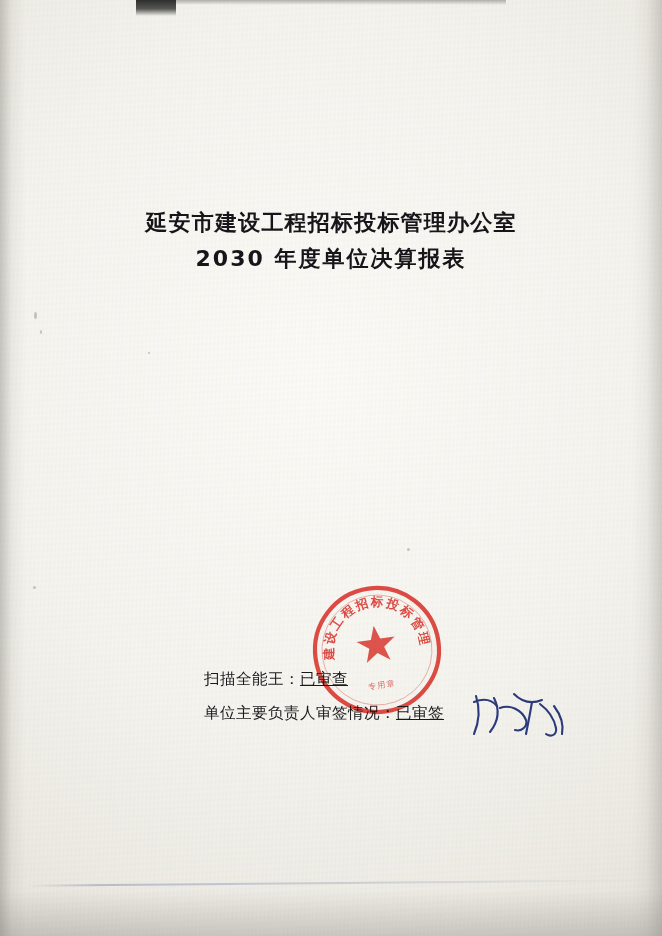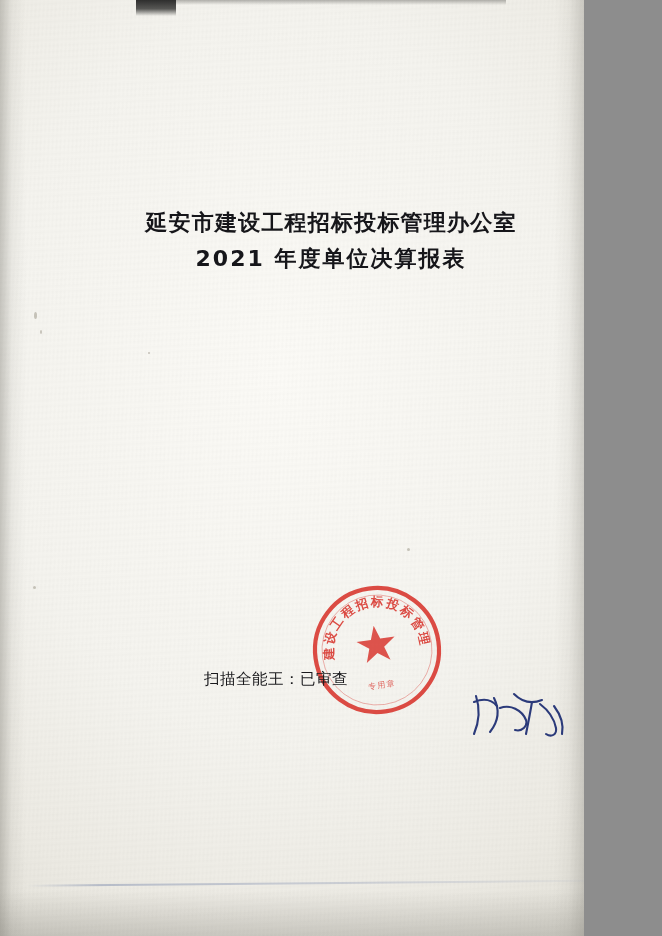--- a/index.html
+++ b/index.html
@@ -2,21 +2,21 @@
 <html><head>
 <meta charset="utf-8">
 <style>
   html, body {
     margin: 0;
     padding: 0;
     background: #8d8d8d;
   }
   .page {
     position: relative;
-    width: 584px;
+    width: 662px;
     height: 936px;
     overflow: hidden;
     background: #22c55e;
     font-family: "Liberation Sans", sans-serif;
   }
   
   .paper {
     position: absolute;
     inset: 0;
     background:
@@ -107,21 +107,21 @@
     top: 662px;
     color: #1a1a1d;
     font-family: "DejaVu Sans", "Liberation Sans", sans-serif;
   }
   .sig-row {
     font-size: 15.5px;
     line-height: 34px;
     white-space: nowrap;
     letter-spacing: 0.5px;
   }
-  .sig-value { letter-spacing: 0.5px; }
+  .sig-value { letter-spacing: 0.5px; text-decoration: underline; }
 
   
   .seal {
     position: absolute;
     left: 307px;
     top: 580px;
     width: 140px;
     height: 140px;
     pointer-events: none;
   }
@@ -180,21 +180,21 @@
   <div class="scan-line"></div>
 
   <div class="speck" style="left:34px;top:312px;width:3px;height:7px;"></div>
   <div class="speck" style="left:40px;top:330px;width:2px;height:4px;"></div>
   <div class="speck" style="left:33px;top:586px;width:3px;height:3px;"></div>
   <div class="speck" style="left:407px;top:548px;width:3px;height:3px;"></div>
   <div class="speck" style="left:148px;top:352px;width:2px;height:2px;"></div>
 
   <div class="title-block">
     <div class="title-line1">延安市建设工程招标投标管理办公室</div>
-    <div class="title-line2">2021 年度单位决算报表</div>
+    <div class="title-line2">2030 年度单位决算报表</div>
   </div>
 
   <div class="seal">
     <svg width="140" height="140" viewBox="0 0 140 140" xmlns="http://www.w3.org/2000/svg">
       <g transform="rotate(-8 70 70)" opacity="0.88">
         <circle cx="70" cy="70" r="62" fill="none" stroke="#d8342c" stroke-width="4.2"></circle>
         <circle cx="70" cy="70" r="55" fill="none" stroke="#d8342c" stroke-width="0.8" opacity="0.5"></circle>
         <path id="sealArc" d="M 70,70 m -44,0 a 44,44 0 1,1 88,0" fill="none" stroke="none"></path>
         <text font-family="DejaVu Sans, Liberation Sans, sans-serif" font-size="12.5" font-weight="700" fill="#d8342c" letter-spacing="2">
           <textPath href="#sealArc" startOffset="50%" text-anchor="middle">延安市建设工程招标投标管理办公室</textPath>
@@ -202,20 +202,23 @@
         <polygon points="70,44 77.6,66.2 101,66.2 82.1,80 89.3,102.3 70,88.6 50.7,102.3 57.9,80 39,66.2 62.4,66.2" fill="#d8342c" opacity="0.95" transform="translate(0,2) scale(0.62) translate(43,26)"></polygon>
         <text x="70" y="108" text-anchor="middle" font-family="DejaVu Sans, Liberation Sans, sans-serif" font-size="8" fill="#d8342c" letter-spacing="1.2" opacity="0.85">专用章</text>
       </g>
     </svg>
   </div>
 
   <div class="sig-block">
     <div class="sig-row">
       <span>扫描全能王：</span><span class="sig-value">已审查</span>
     </div>
+    <div class="sig-row">
+      <span>单位主要负责人审签情况：</span><span class="sig-value">已审签</span>
+    </div>
   </div>
 
   <div class="handsign">
     <svg width="100" height="60" viewBox="0 0 100 60" xmlns="http://www.w3.org/2000/svg">
       <g fill="none" stroke="#2b3a7a" stroke-width="2.1" stroke-linecap="round" stroke-linejoin="round">
         <path d="M6 8 C 10 20, 9 34, 4 46"></path>
         <path d="M4 14 C 14 10, 22 12, 27 18"></path>
         <path d="M24 10 C 30 22, 28 34, 20 44"></path>
         <path d="M30 20 C 40 16, 52 22, 56 32 C 58 38, 52 44, 45 42"></path>
         <path d="M44 6 C 52 14, 62 16, 72 12"></path>

